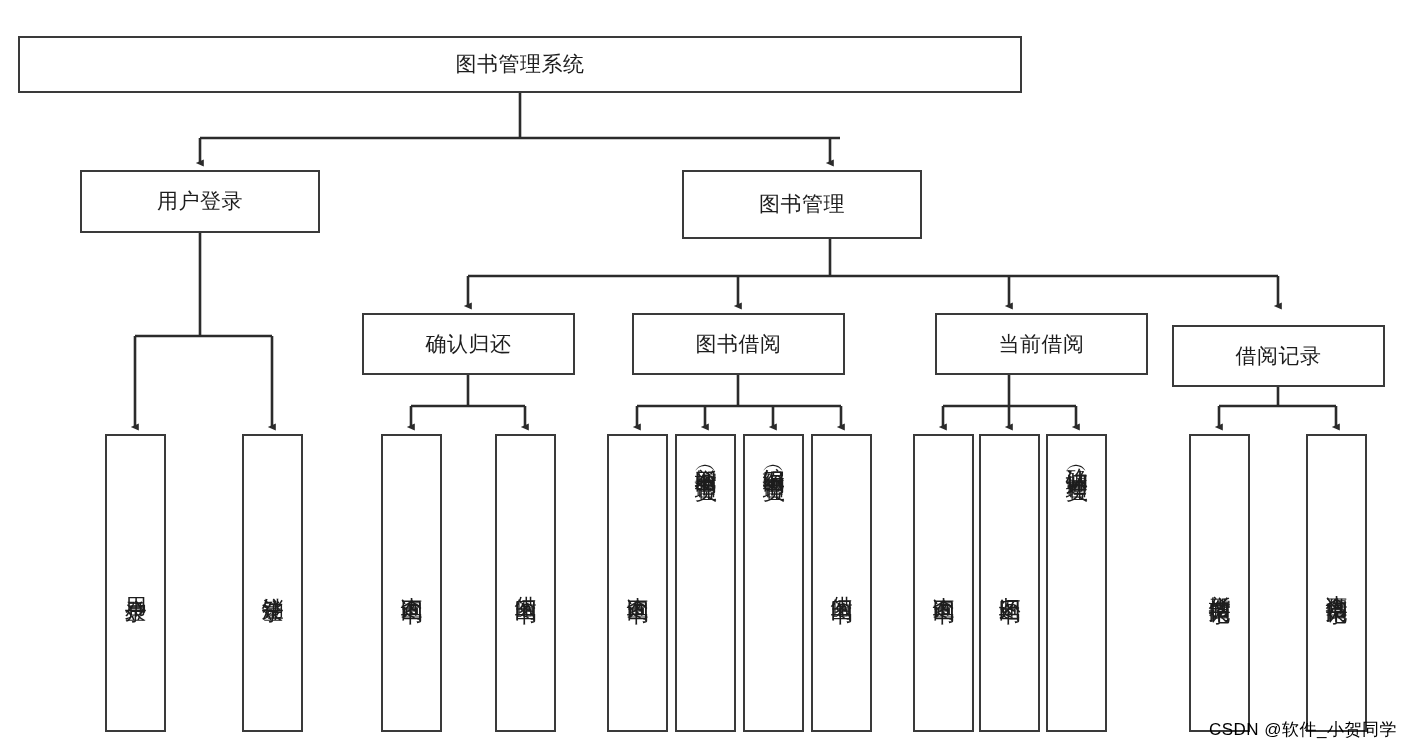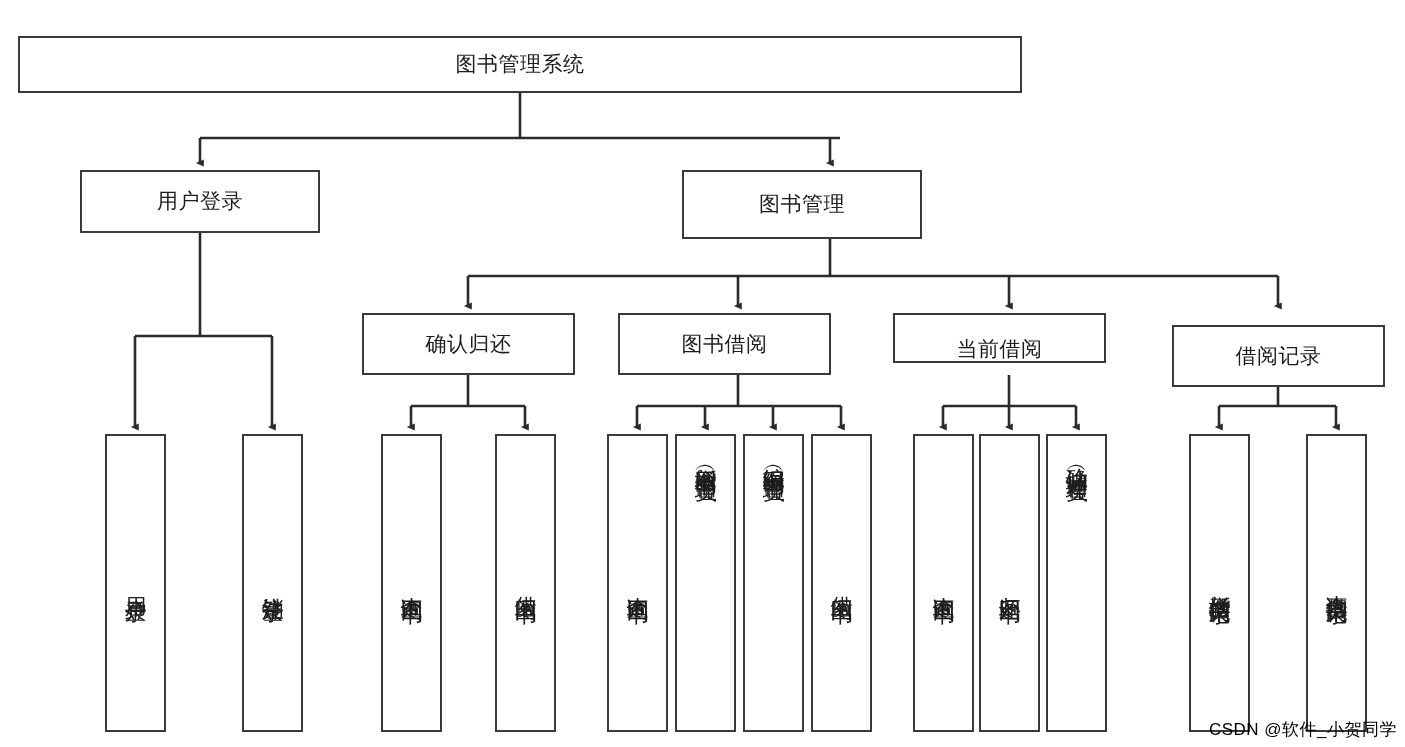--- a/index.html
+++ b/index.html
@@ -136,25 +136,25 @@
   </div>
 
   <div class="node" style="left:682px; top:170px; width:240px; height:69px;justify-content:center;">
     <span class="node-label">图书管理</span>
   </div>
 
   <div class="node" style="left:362px; top:313px; width:213px; height:62px;">
     <span class="node-label">确认归还</span>
   </div>
 
-  <div class="node" style="left:618px; top:313px; width:213px; height:62px;">
+  <div class="node" style="left:632px; top:313px; width:213px; height:62px;">
     <span class="node-label">图书借阅</span>
   </div>
 
-  <div class="node" style="left:893px; top:313px; width:213px; height:50px;align-items:flex-end;">
+  <div class="node" style="left:935px; top:313px; width:213px; height:62px;">
     <span class="node-label">当前借阅</span>
   </div>
 
   <div class="node" style="left:1172px; top:325px; width:213px; height:62px;">
     <span class="node-label">借阅记录</span>
   </div>
 
   <div class="node node-vertical center-text" style="left:105px; top:434px; width:61px; height:298px;">
     <span class="node-label">用户登录</span>
   </div>

